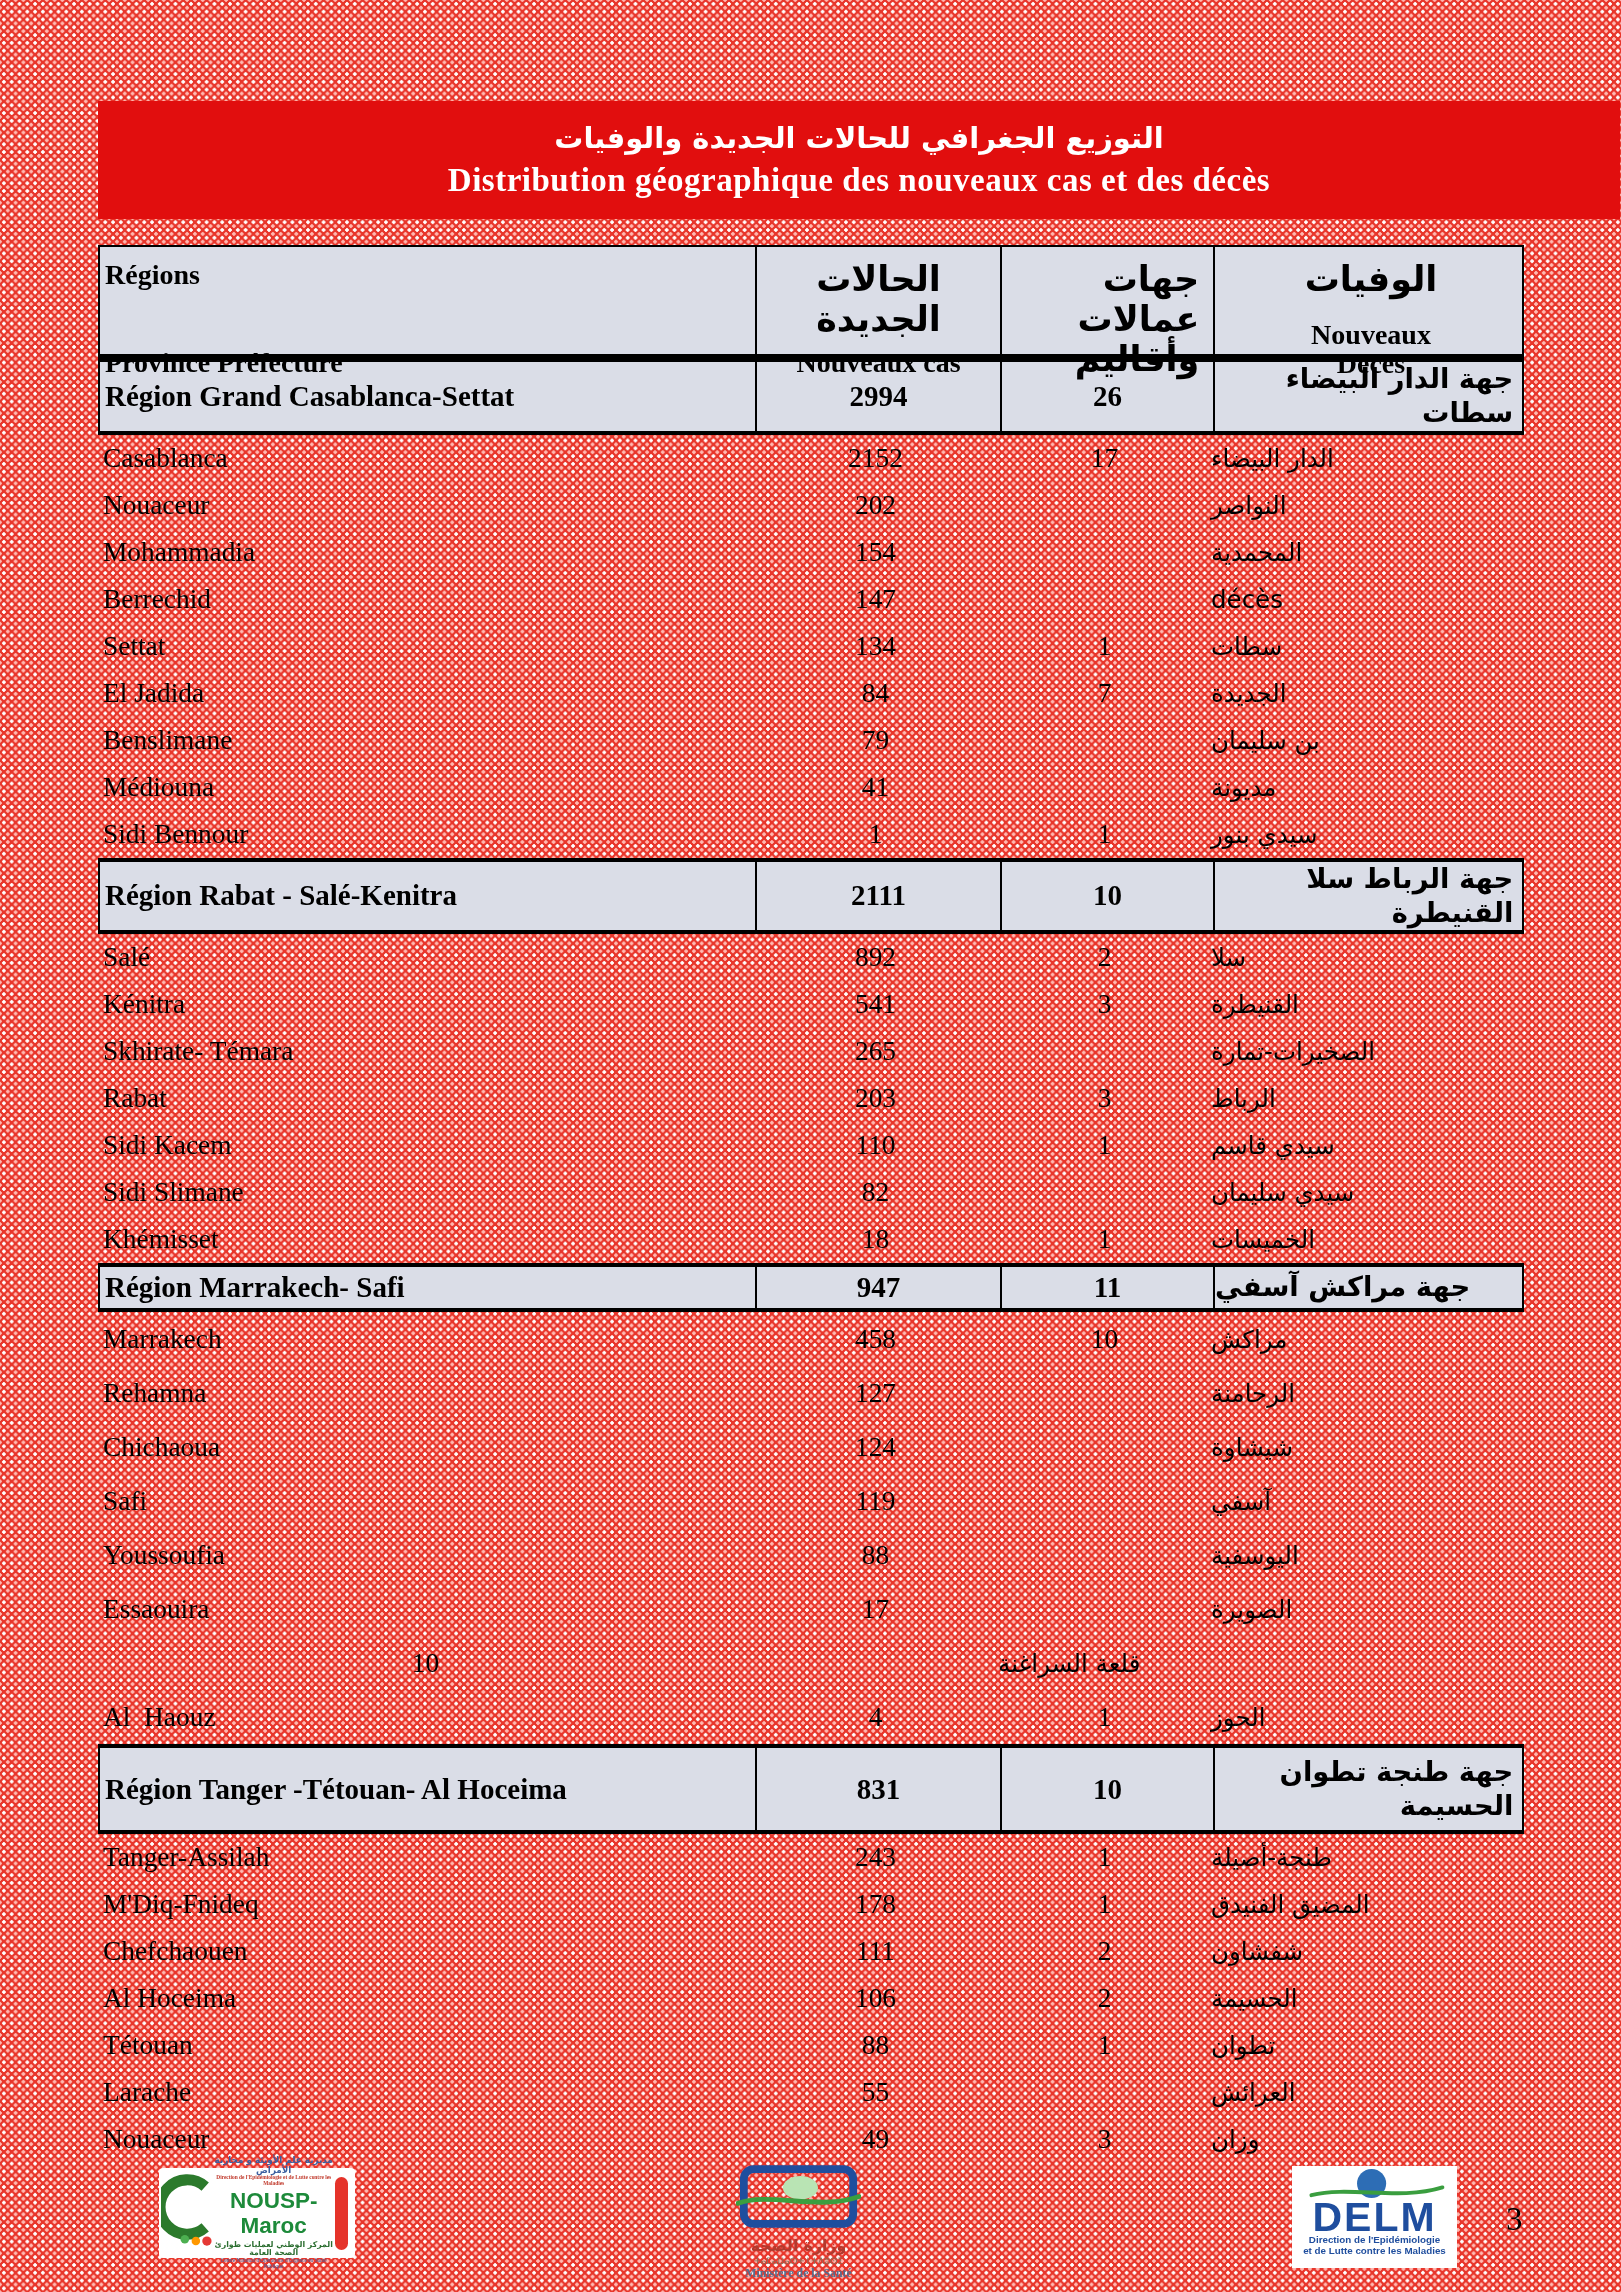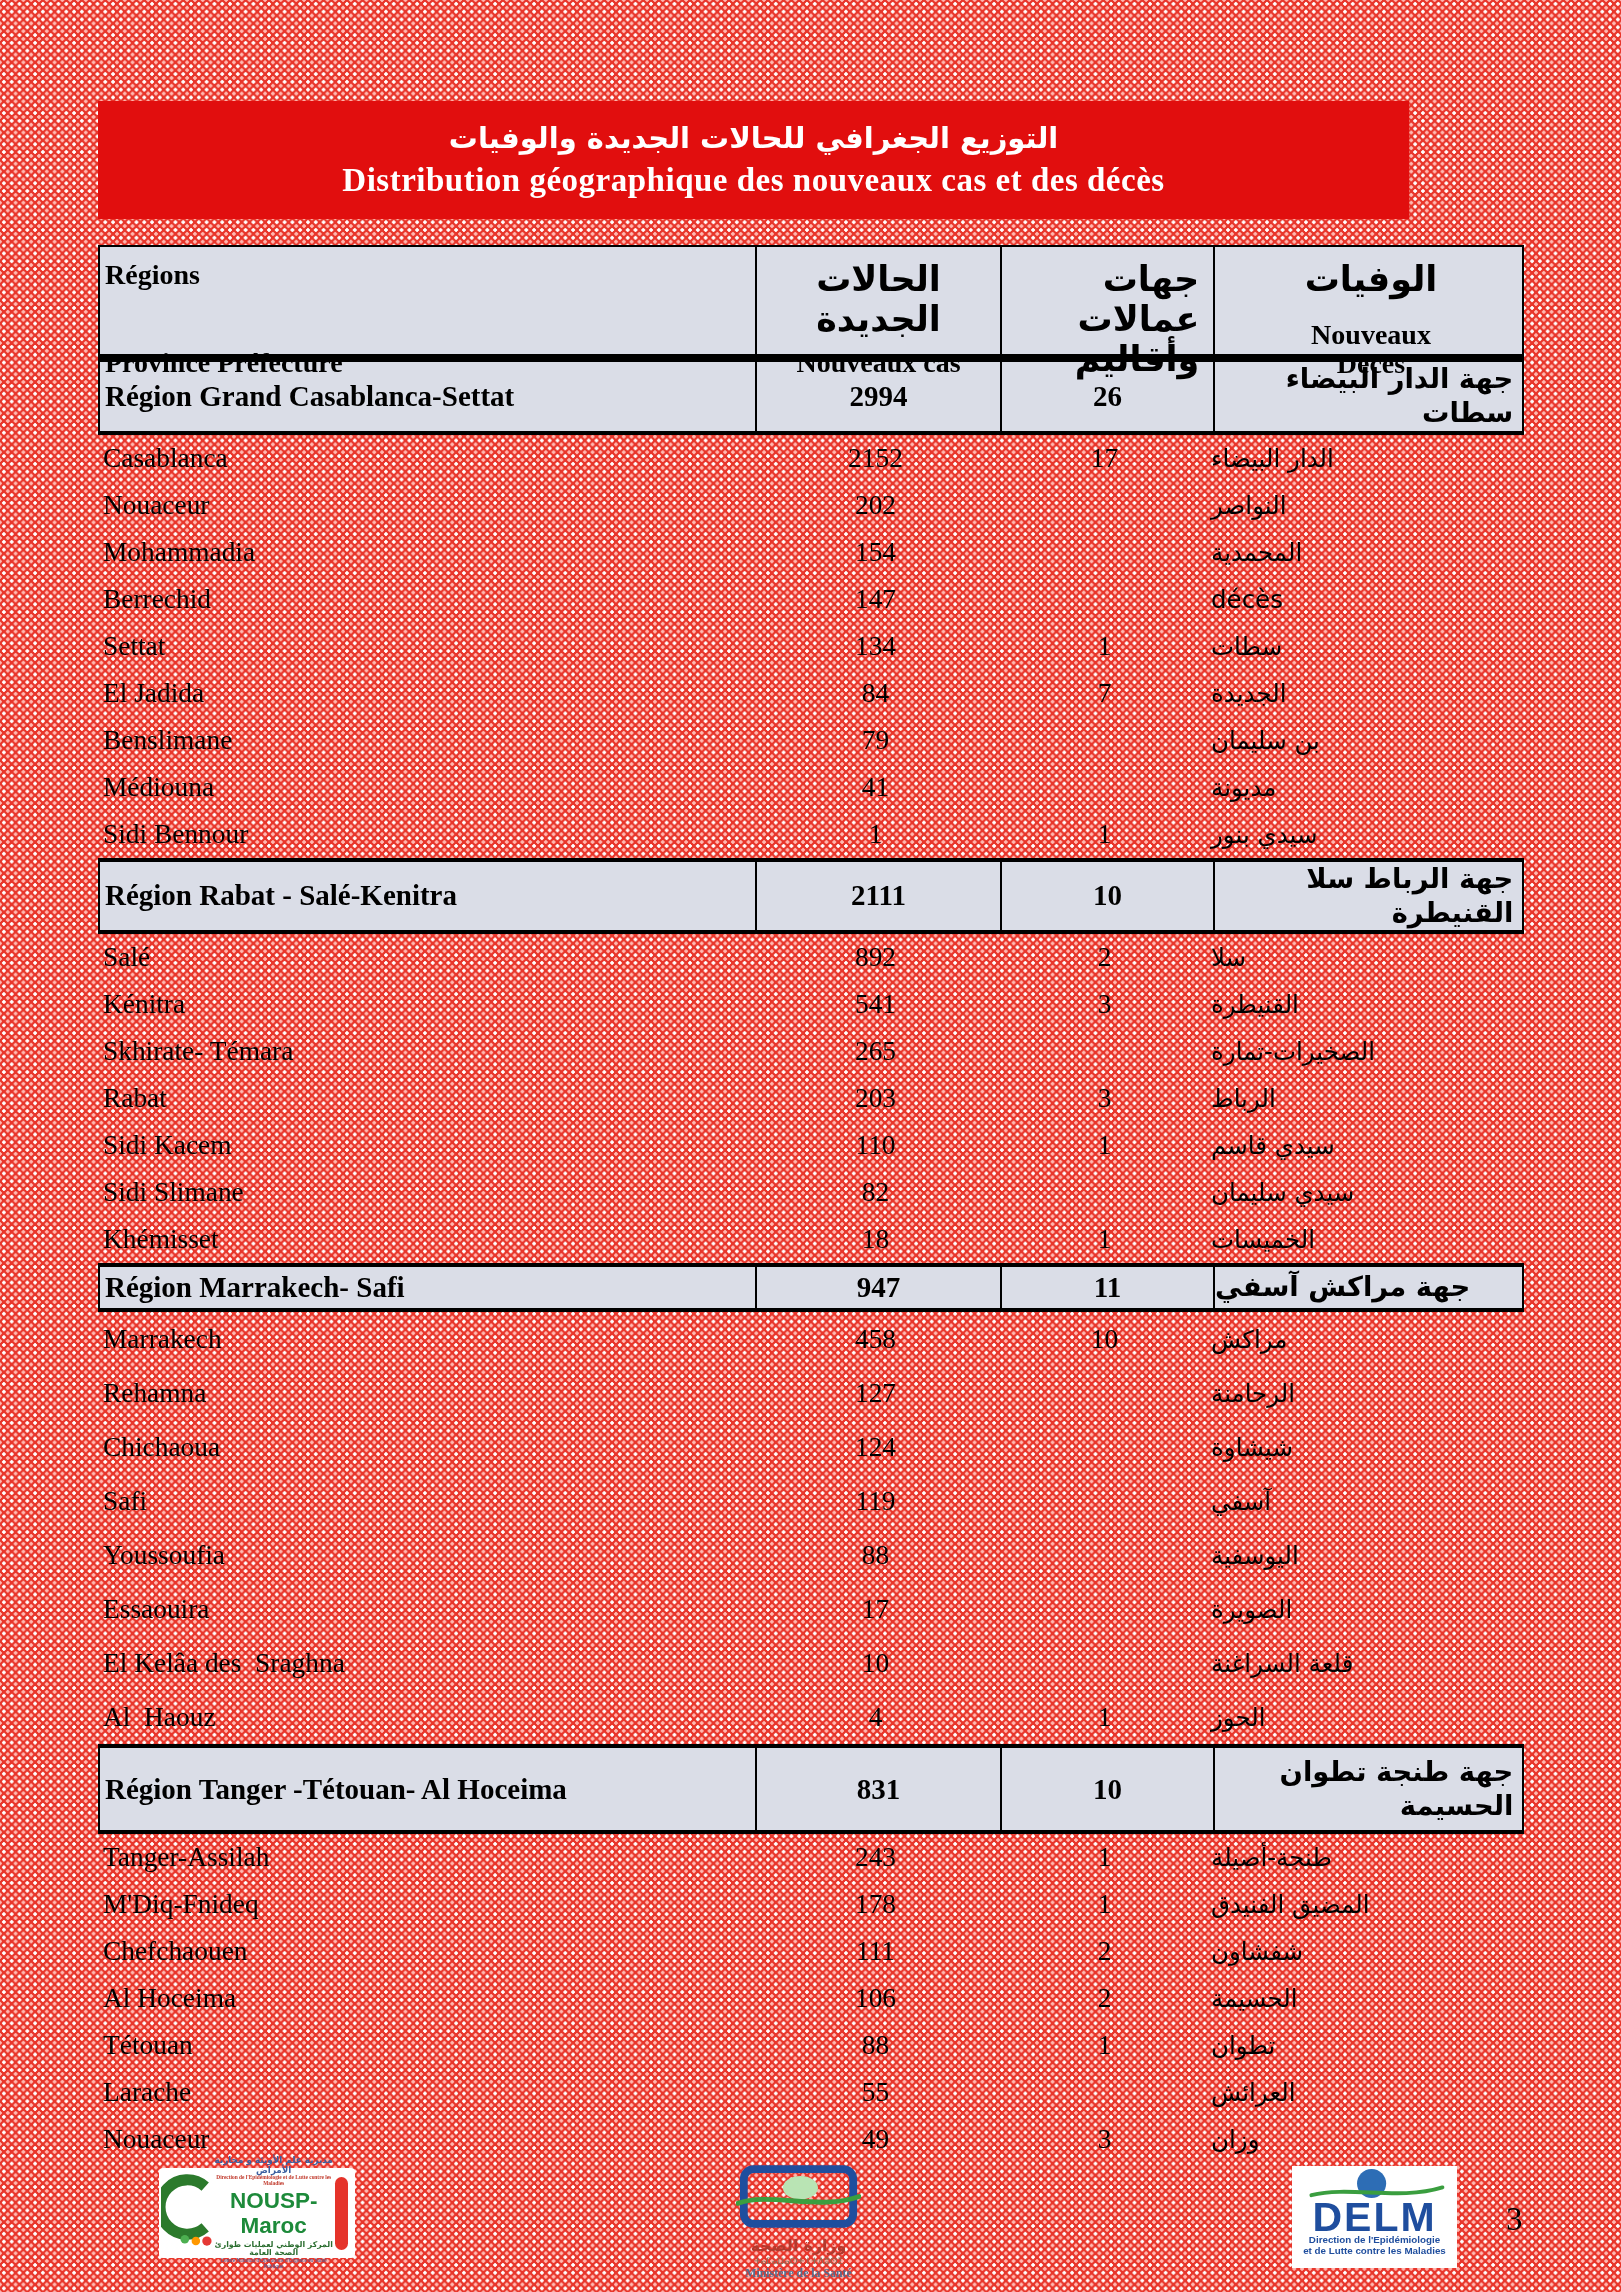--- a/index.html
+++ b/index.html
@@ -11,21 +11,21 @@
     background-image:
       radial-gradient(circle, #ffffff 1.5px, rgba(255,255,255,0) 1.9px),
       radial-gradient(circle, #ffb9b2 1.5px, rgba(255,255,255,0) 1.9px);
     background-size: 7.8px 7.8px, 7.8px 7.8px;
     background-position: 0 0, 3.9px 3.9px;
   }
   .ar { font-family: "DejaVu Sans", sans-serif; direction: rtl; }
 
   
   .banner {
-    position: absolute; left: 98px; top: 101px; width: 1311px; height: 118px;
+    position: absolute; left: 98px; top: 101px; width: 1522px; height: 118px;
     background: var(--banner-red, #e10e0e);
     display: flex; flex-direction: column; justify-content: center; align-items: center;
     gap: 7.8px; color: #fff; text-align: center;
   }
   .banner-ar { font-size: 29px; font-weight: bold; }
   .banner-fr { font-size: 33px; font-weight: bold; letter-spacing: 0.5px; }
 
   
   .dist-table { position: absolute; left: 98px; top: 245px; width: 1426px; }
   .trow { display: grid; grid-template-columns: 655px 245px 213px 314px; width: 100%; }
@@ -271,21 +271,20 @@
           <div class="cell c3"></div>
           <div class="cell c4 ar">اليوسفية</div>
         </div>
         <div class="trow detail-row">
           <div class="cell c1">Essaouira</div>
           <div class="cell c2">17</div>
           <div class="cell c3"></div>
           <div class="cell c4 ar">الصويرة</div>
         </div>
         <div class="trow detail-row">
-          <div class="cell c1">El Kelâa des  Sraghna</div>
           <div class="cell c2">10</div>
           <div class="cell c3"></div>
           <div class="cell c4 ar">قلعة السراغنة</div>
         </div>
         <div class="trow detail-row">
           <div class="cell c1">Al  Haouz</div>
           <div class="cell c2">4</div>
           <div class="cell c3">1</div>
           <div class="cell c4 ar">الحوز</div>
         </div>

